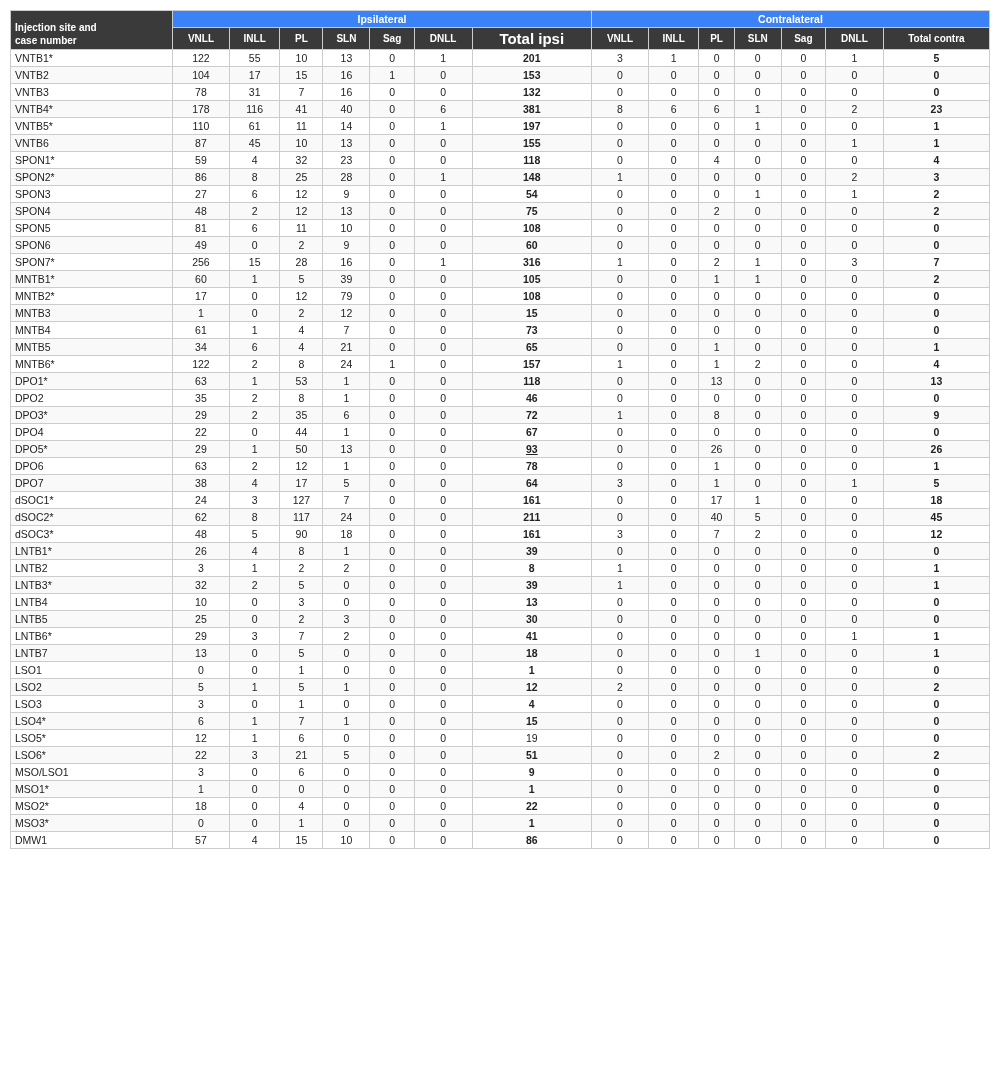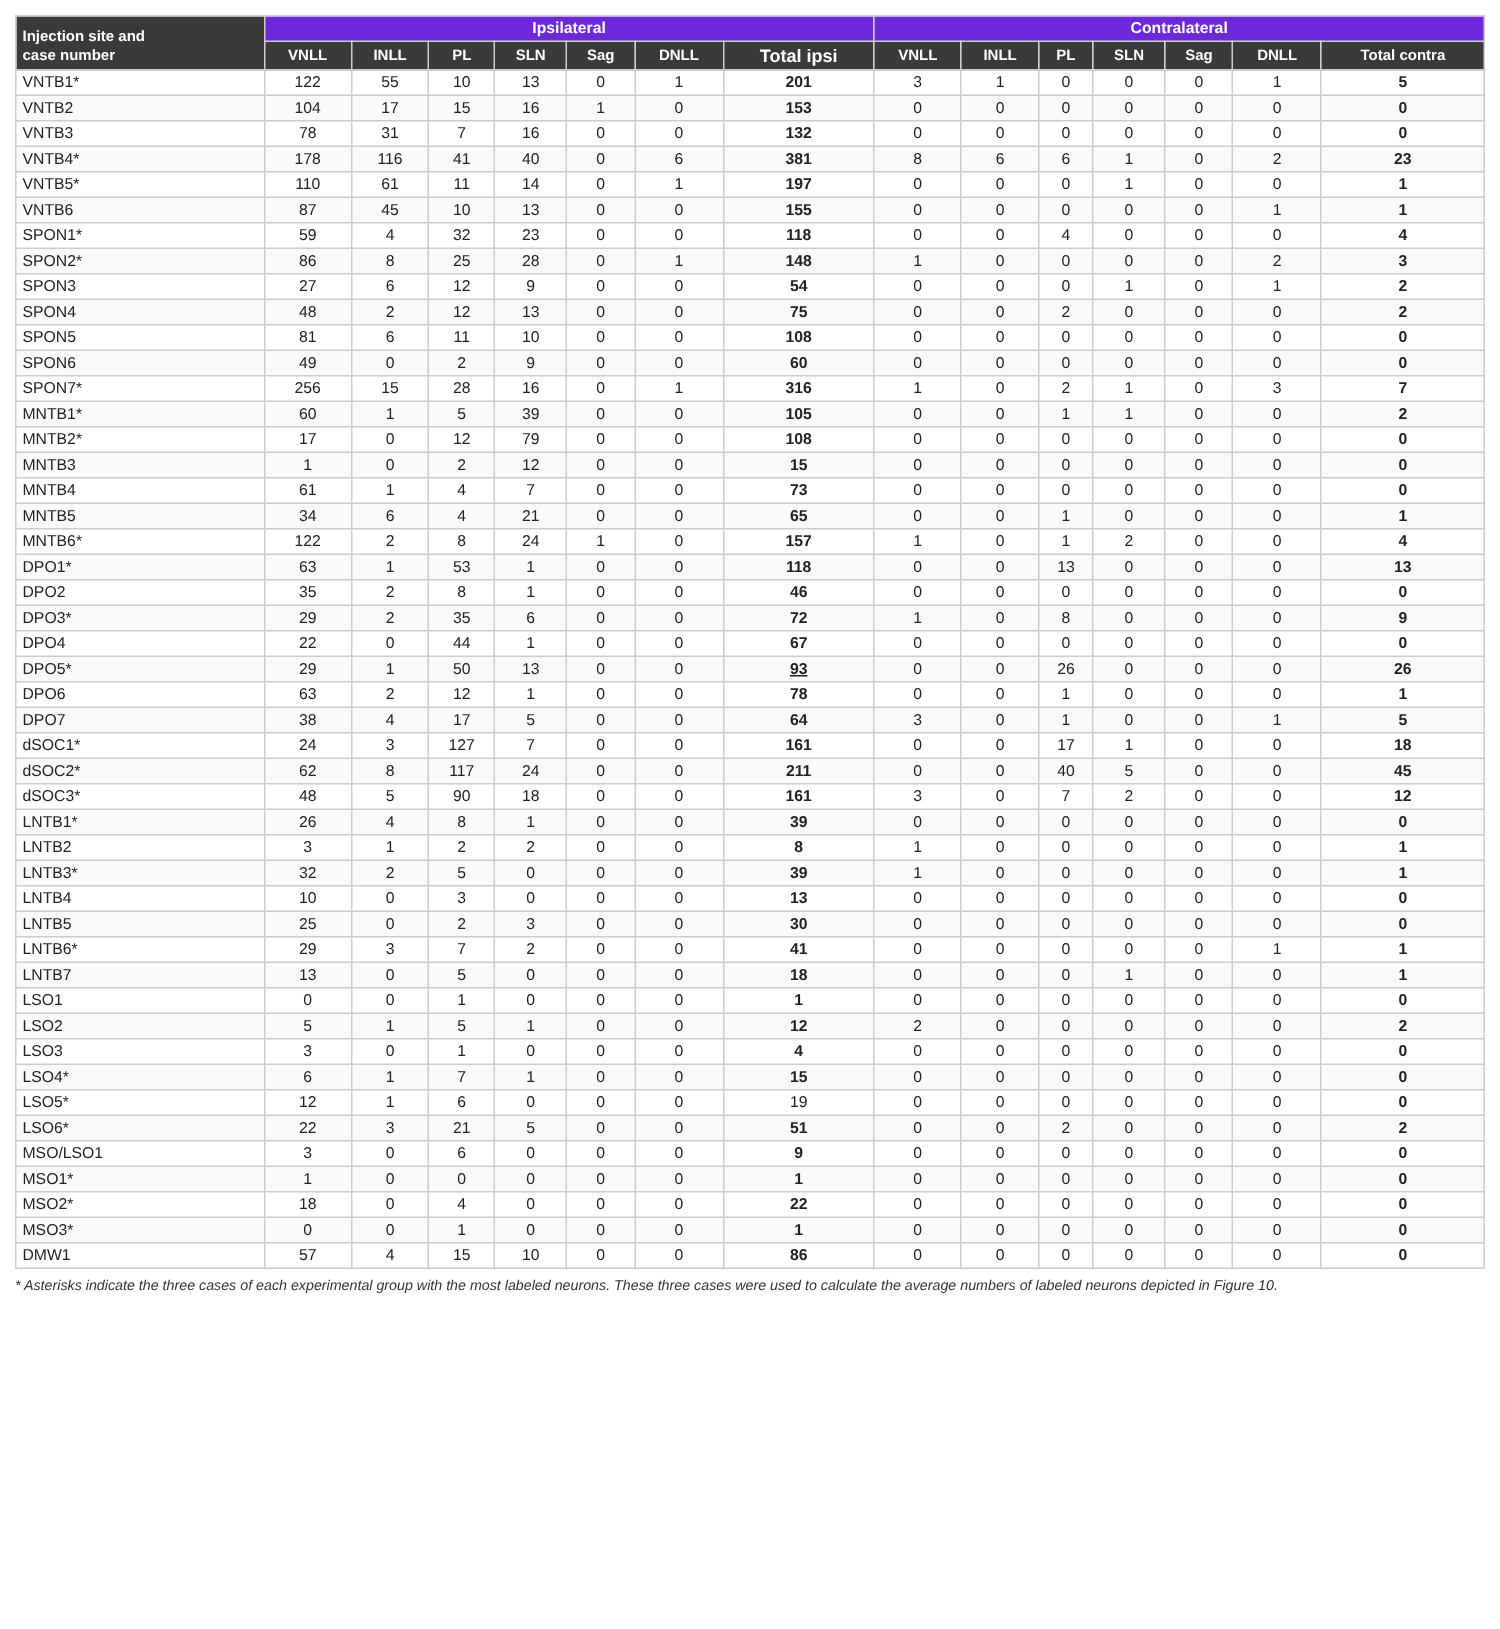--- a/index.html
+++ b/index.html
@@ -30,21 +30,21 @@
       font-weight: normal;
       min-width: 100px;
     }
     th {
       background: #3a3a3a;
       color: #fff;
       font-weight: bold;
       margin-left: 36px;
     }
     th.section-header {
-      background: #6d28d9;
+      background: #3b82f6;
       color: #fff;
     }
     th.row-header {
       background: #3a3a3a;
       color: #fff;
       text-align: left;
       font-size: 10px;
     }
     tr:nth-child(even) td {
       background: #f9f9f9;
@@ -70,21 +70,21 @@
         <th colspan="7" class="section-header">Ipsilateral</th>
         <th colspan="7" class="section-header">Contralateral</th>
       </tr>
       <tr id="col-headers">
       <th style="font-size: 10px;">VNLL</th>
           <th style="font-size: 10px;">INLL</th>
           <th style="font-size: 10px;">PL</th>
           <th style="font-size: 10px;">SLN</th>
           <th style="font-size: 10px;">Sag</th>
           <th style="font-size: 10px;">DNLL</th>
-          <th style="font-size: 12px;">Total ipsi</th>
+          <th style="font-size: 15px;">Total ipsi</th>
           <th style="font-size: 10px;">VNLL</th>
           <th style="font-size: 10px;">INLL</th>
           <th style="font-size: 10px;">PL</th>
           <th style="font-size: 10px;">SLN</th>
           <th style="font-size: 10px;">Sag</th>
           <th style="font-size: 10px;">DNLL</th>
           <th style="font-size: 10px;">Total contra</th>
         </tr>
     </thead>
     <tbody id="table-body">
@@ -882,14 +882,13 @@
           <td>0</td>
           <td>0</td>
           <td>0</td>
           <td>0</td>
           <td>0</td>
           <td>0</td>
           <td style="font-weight: bold;">0</td>
         </tr>
       </tbody>
   </table>
-  <div class="footnote">* Asterisks indicate the three cases of each experimental group with the most labeled neurons. These three cases were used to calculate the average numbers of labeled neurons depicted in Figure 10.</div>
 </div>
 
 </body></html>

